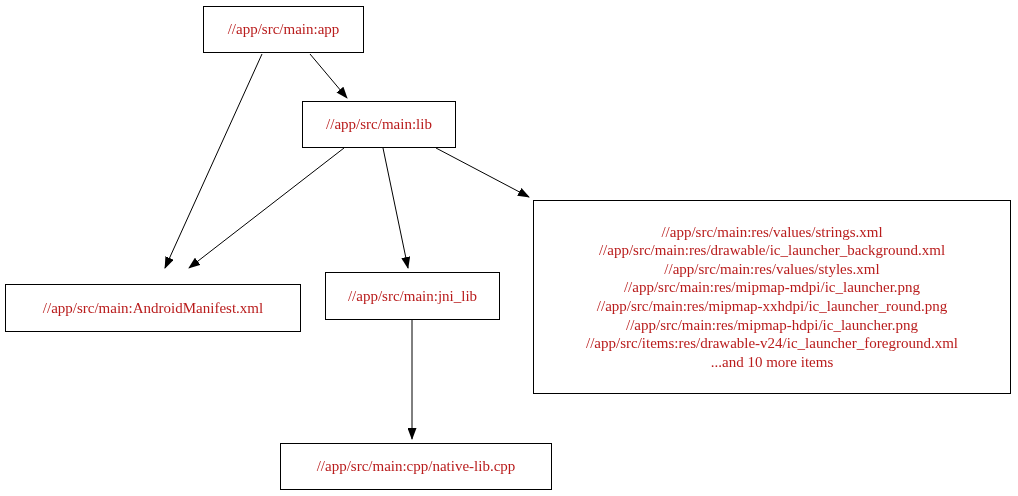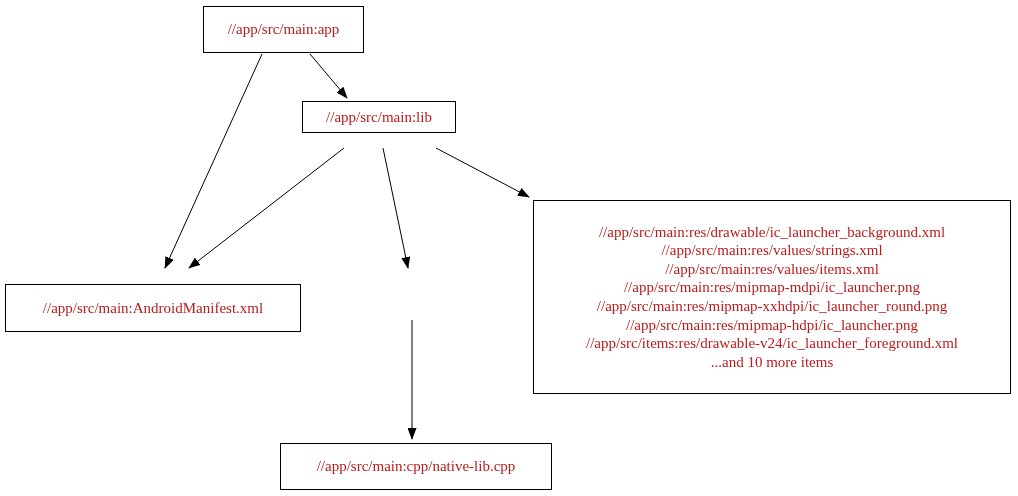--- a/index.html
+++ b/index.html
@@ -40,21 +40,21 @@
     flex-direction: column;
     justify-content: center;
     line-height: 18.6px;
     font-size: 15px;
   }
   .node.multiline span {
     display: block;
   }
   
   #node-app      { left: 203px; top: 6px;   width: 161px; height: 47px; }
-  #node-lib      { left: 302px; top: 101px; width: 154px; height: 32px; }
+  #node-lib      { left: 302px; top: 101px; width: 154px; height: 47px; }
   #node-manifest { left: 5px;   top: 284px; width: 296px; height: 48px; }
   #node-jni-lib  { left: 325px; top: 272px; width: 175px; height: 48px; }
   #node-res      { left: 533px; top: 200px; width: 478px; height: 194px; }
   #node-native   { left: 280px; top: 443px; width: 272px; height: 47px; font-family: Liberation Serif, serif; }
 </style>
 </head>
 <body>
 
 <div id="canvas">
 
@@ -77,25 +77,28 @@
   </div>
 
   <div class="node" id="node-lib">
     <span>//app/src/main:lib</span>
   </div>
 
   <div class="node" id="node-manifest">
     <span>//app/src/main:AndroidManifest.xml</span>
   </div>
 
+  <div class="node" id="node-jni-lib">
+    <span>//app/src/main:jni_lib</span>
+  </div>
 
   <div class="node multiline" id="node-res">
+    <span>//app/src/main:res/values/strings.xml</span>
     <span>//app/src/main:res/drawable/ic_launcher_background.xml</span>
-    <span>//app/src/main:res/values/strings.xml</span>
-    <span>//app/src/main:res/values/items.xml</span>
+    <span>//app/src/main:res/values/styles.xml</span>
     <span>//app/src/main:res/mipmap-mdpi/ic_launcher.png</span>
     <span>//app/src/main:res/mipmap-xxhdpi/ic_launcher_round.png</span>
     <span>//app/src/main:res/mipmap-hdpi/ic_launcher.png</span>
     <span>//app/src/items:res/drawable-v24/ic_launcher_foreground.xml</span>
     <span>...and 10 more items</span>
   </div>
 
   <div class="node" id="node-native">
     <span>//app/src/main:cpp/native-lib.cpp</span>
   </div>

